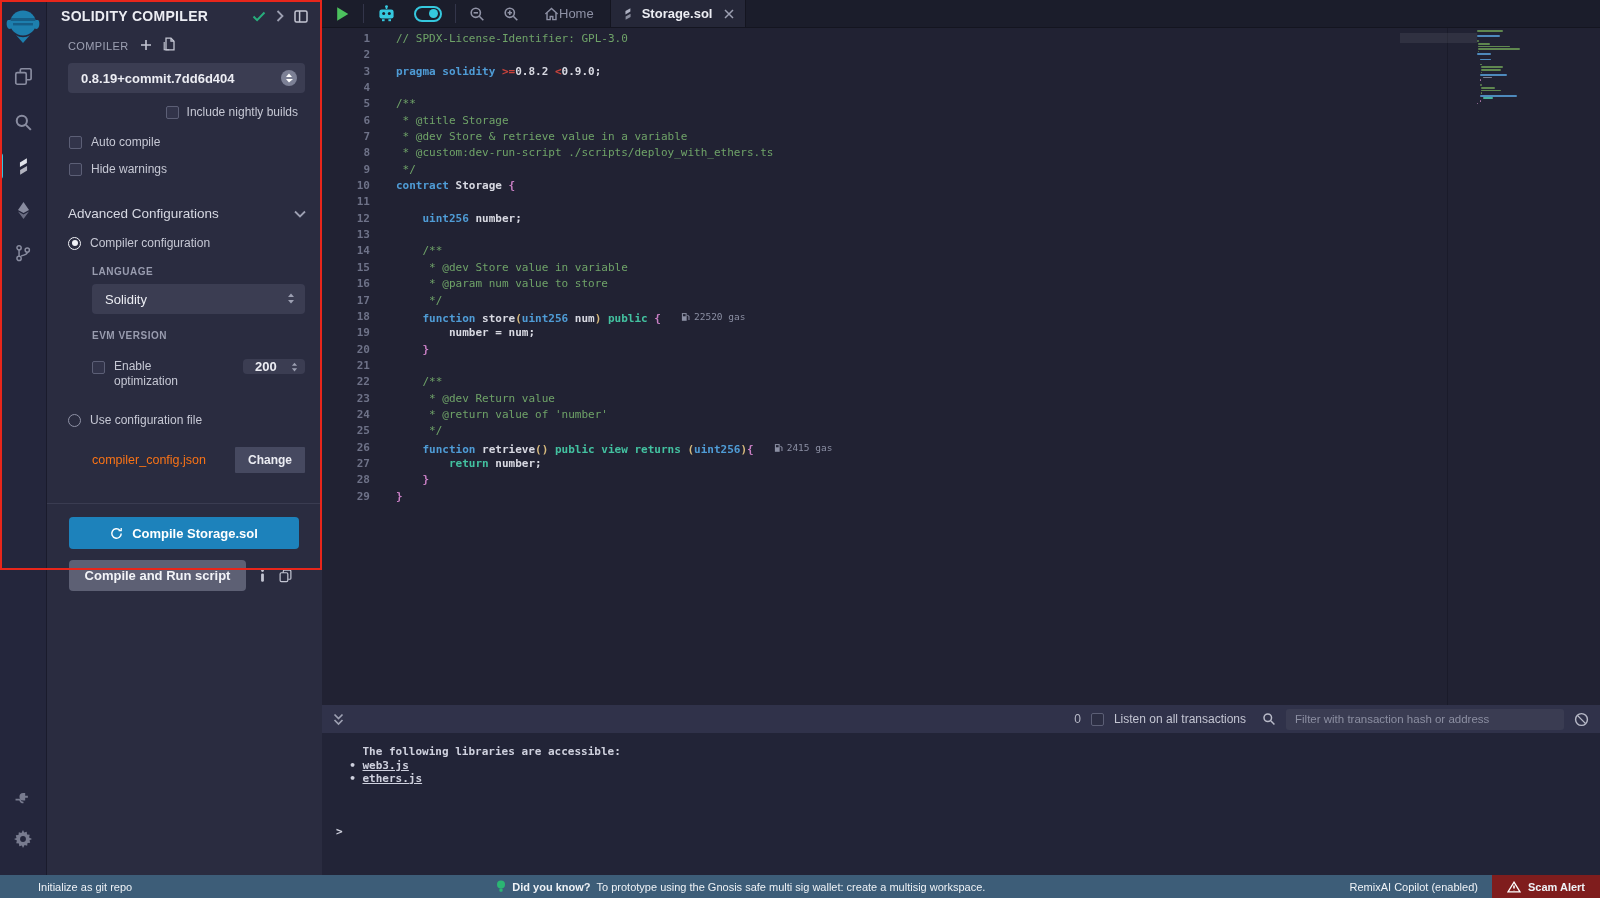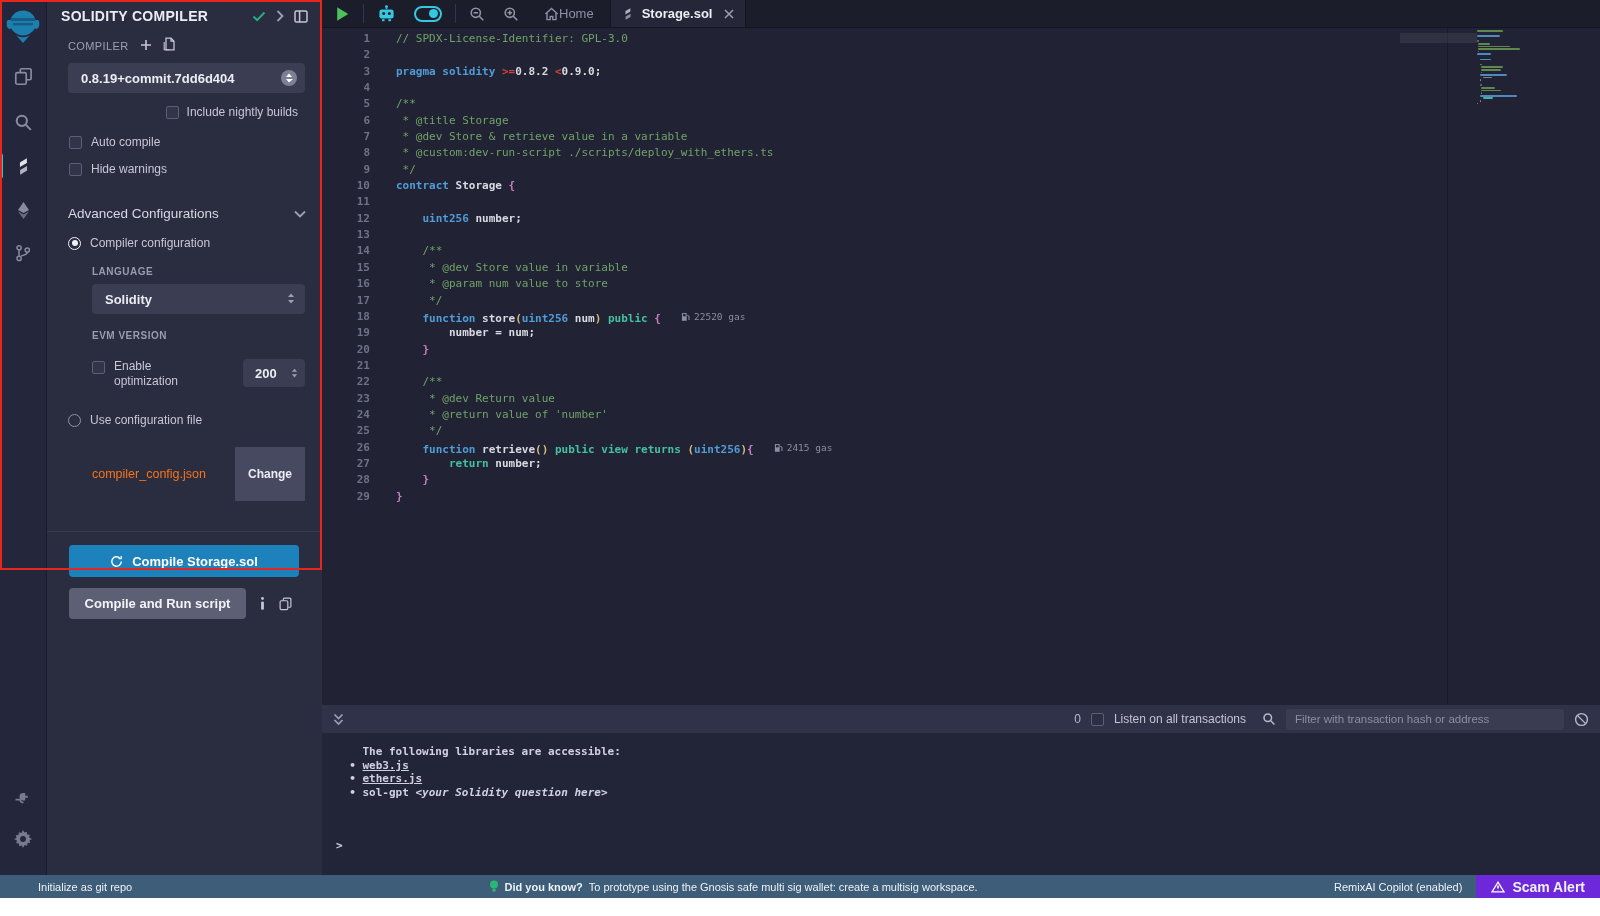--- a/index.html
+++ b/index.html
@@ -29,28 +29,28 @@
   .chklabel { font-size:12px; color:#c6c8d4; }
   .cb { width:13px; height:13px; border:1px solid #5c5f76; border-radius:2px; background:#32344a; flex:0 0 auto; }
   .adv-head { display:flex; align-items:center; margin:28px 16px 0 21px; }
   .adv-head .atitle { flex:1; font-size:13.5px; color:#d6d8e2; }
   .radiorow { display:flex; align-items:center; gap:9px; margin:14px 0 0 21px; }
   .radio { width:13px; height:13px; border-radius:50%; border:1px solid #8f92a6; flex:0 0 auto; position:relative; }
   .radio.sel { border:1.5px solid #f0f1f6; }
   .radio.sel::after { content:""; position:absolute; inset:2.5px; border-radius:50%; background:#f0f1f6; }
   .small-label { font-size:10px; color:#999caf; letter-spacing:.5px; margin:16px 0 0 45px; font-weight:bold; }
   .selectbox { margin:7px 17px 0 45px; height:30px; background:#3b3d52; border-radius:4px; display:flex; align-items:center; padding:0 10px 0 13px; }
-  .selectbox .stext { flex:1; font-size:13px; font-weight:bold; color:#ecedf3; }
+  .selectbox .stext { flex:1; font-size:13px; font-weight:normal; color:#ecedf3; }
   .optrow { display:flex; align-items:flex-start; margin:18px 17px 0 45px; }
   .optrow .chklabel { width:88px; line-height:15px; margin-left:9px; }
-  .numinput { margin-left:auto; width:62px; height:28px; background:#3b3d52; border-radius:4px; display:flex; align-items:center; padding:0 7px 0 12px; }
+  .numinput { margin-left:auto; width:62px; height:15px; background:#3b3d52; border-radius:4px; display:flex; align-items:center; padding:0 7px 0 12px; }
   .numinput .ntext { flex:1; font-size:13px; font-weight:bold; color:#ecedf3; }
   .cfgrow { display:flex; align-items:center; margin:20px 17px 0 45px; }
   .cfgname { font-size:12.5px; color:#f97316; }
-  .changebtn { margin-left:auto; background:#464960; border:none; border-radius:1px; color:#ecedf3; font-size:12px; font-weight:bold; padding:20px 13px; font-family:inherit; }
+  .changebtn { margin-left:auto; background:#464960; border:none; border-radius:1px; color:#ecedf3; font-size:12px; font-weight:bold; padding:6px 13px; font-family:inherit; }
   .pdivider { border-top:1px solid #3a3c51; margin:30px 0 0 0; }
   .compilebtn { margin:13px 23px 0 22px; height:32px; width:230px; background:#1d82bb; border:none; border-radius:4px; color:#ffffff; font-size:13px; font-weight:bold; display:flex; align-items:center; justify-content:center; gap:9px; font-family:inherit; }
   .runrow { display:flex; align-items:center; margin:11px 0 0 22px; gap:14px; }
   .runbtn { height:31px; width:177px; background:#5d6074; border:none; border-radius:4px; color:#f2f3f7; font-size:13px; font-weight:bold; font-family:inherit; }
 
   
   .red-box { position:absolute; left:0; top:0; width:322px; height:570px; border:2px solid #e8261b; z-index:60; pointer-events:none; }
 
   
   .main { position:absolute; left:322px; top:0; width:1278px; height:875px; }
@@ -92,21 +92,21 @@
   .tt-u { color:#cfd1de; text-decoration:underline; }
   .tt-i { color:#cfd1de; font-style:italic; }
   .prompt { margin-top:26px; font-size:11px; font-weight:bold; color:#cfd1de; }
 
   
   .statusbar { position:absolute; left:0; top:875px; width:1600px; height:23px; background:#3d5d78; display:flex; align-items:center; color:#eef2f6; font-size:11px; z-index:70; }
   .sb-left { margin-left:38px; }
   .sb-center { flex:1; display:flex; align-items:center; justify-content:center; gap:6px; }
   .sb-title { font-weight:bold; }
   .sb-copilot { margin-right:14px; }
-  .scam { height:23px; background:#6d28d9; display:flex; align-items:center; gap:7px; padding:0 15px; font-weight:bold; font-size:14px; }
+  .scam { height:23px; background:#7f1d1d; display:flex; align-items:center; gap:7px; padding:0 15px; font-weight:bold; font-size:11px; }
 </style>
 </head>
 <body>
 
 <div class="app">
 
   <div class="iconbar">
     <div class="ibtn logo">
       <svg width="34" height="36" viewBox="0 0 34 36">
         <ellipse cx="17" cy="15" rx="13" ry="12.5" fill="#1d84b5"></ellipse>
@@ -529,21 +529,20 @@
             <circle cx="8" cy="8" r="6.3"></circle>
             <path d="M3.6 3.6l8.8 8.8"></path>
           </svg>
       </span>
     </div>
 
     <div class="termout">
         <div class="trow"><span class="tt-n">    The following libraries are accessible:</span></div>
         <div class="trow"><span class="tt-n">  • </span><span class="tt-u">web3.js</span></div>
         <div class="trow"><span class="tt-n">  • </span><span class="tt-u">ethers.js</span></div>
-        <div class="trow"><span class="tt-n">  • sol-gpt </span><span class="tt-i">&lt;your Solidity question here&gt;</span></div>
         <div class="trow"><span class="tt-n"></span></div>
         <div class="prompt">&gt;</div>
       </div>
   </div>
 
   <div class="statusbar">
     <span class="sb-left">Initialize as git repo</span>
     <span class="sb-center">
       <span style="display:flex">
         <svg width="10" height="14" viewBox="0 0 10 14">

